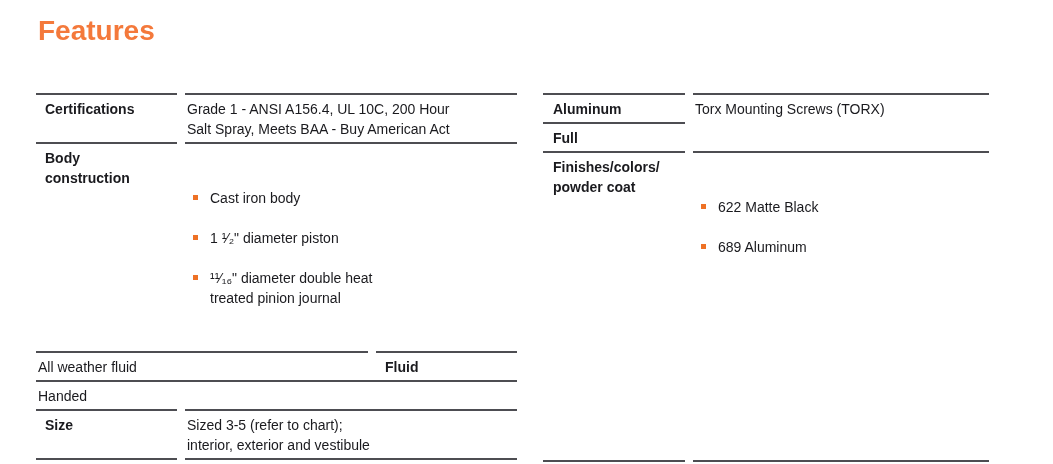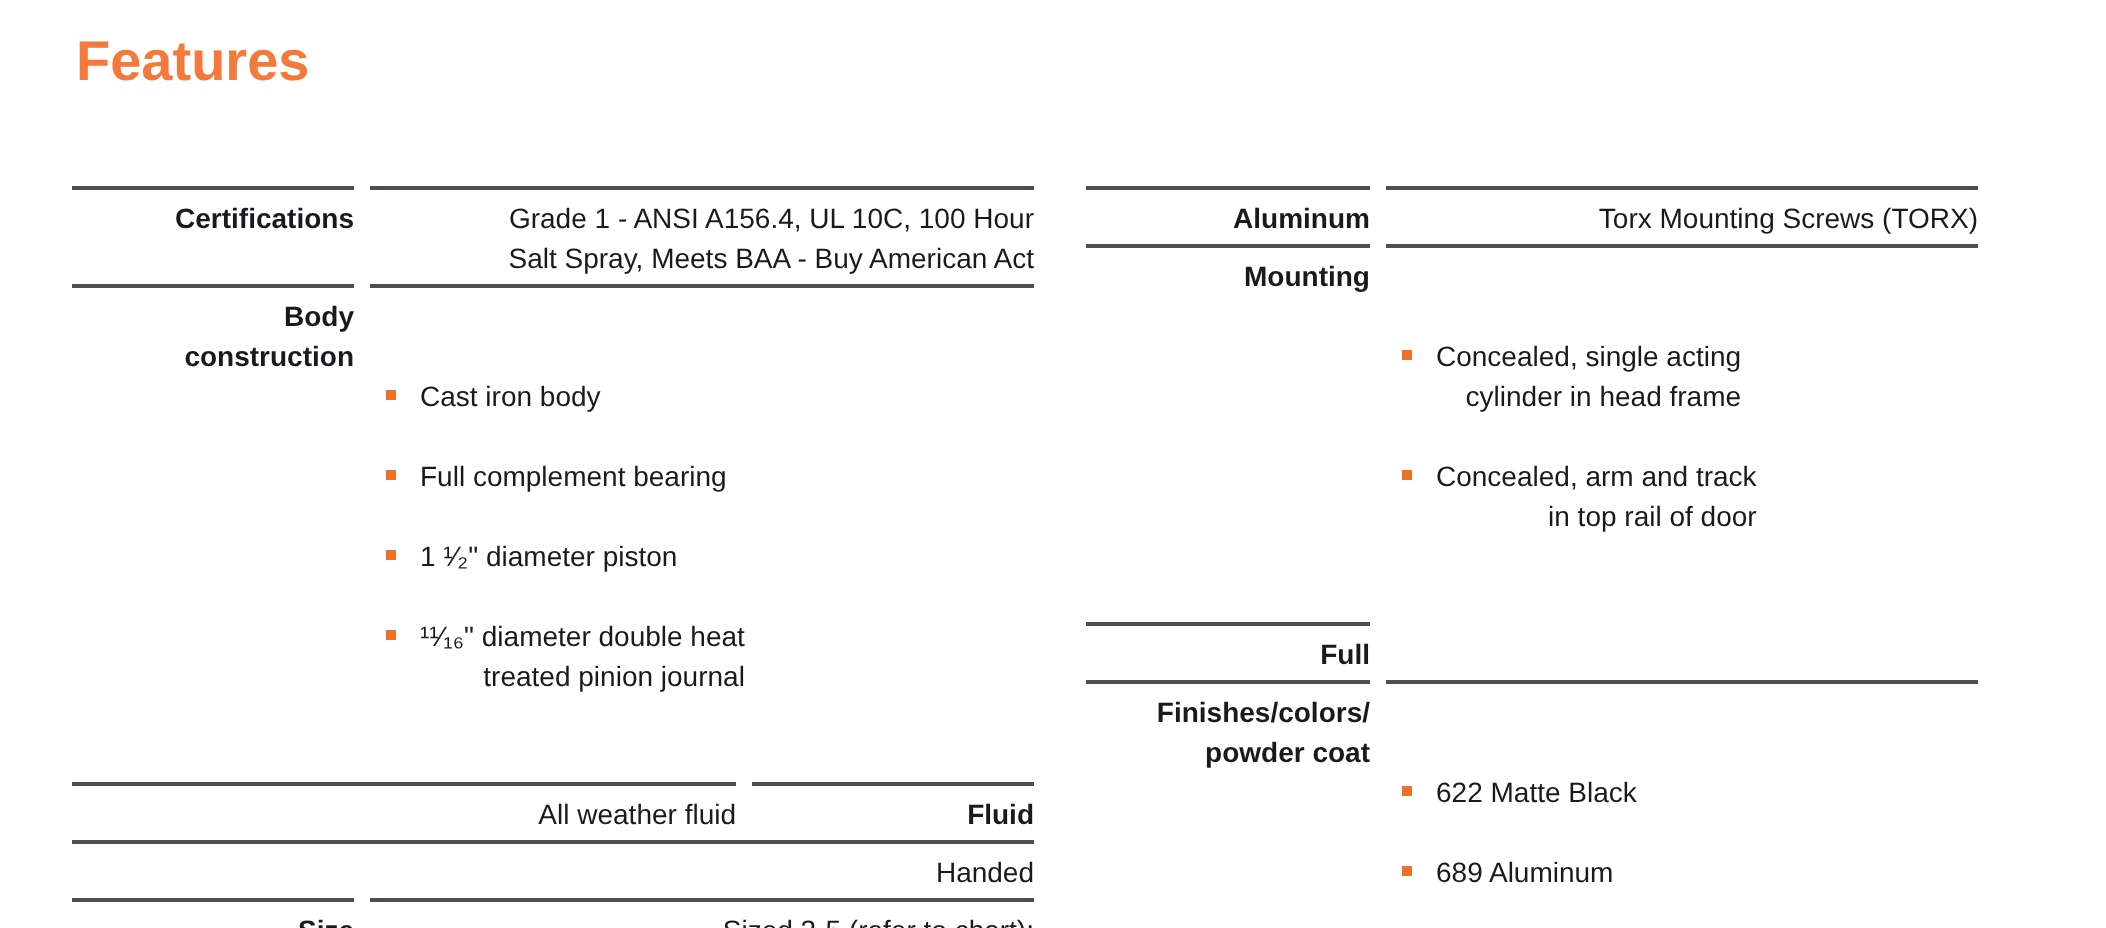--- a/index.html
+++ b/index.html
@@ -18,21 +18,21 @@
   }
   .page{padding:14px 64px 0 36px;}
   .page-title{
     font-size:28px;line-height:34px;font-weight:700;
     color:var(--accent);margin:0 0 45px 2px;
   }
   .tables{display:flex;gap:26px;align-items:flex-start;}
   .spec-table{display:block;}
   .spec-table.left{width:481px;}
   .spec-table.right{width:446px;}
-  .row{display:flex;gap:8px;text-align:right;}
+  .row{display:flex;gap:8px;}
   .cell{
     border-top:2px solid var(--rule);
     padding:4px 0 3px 0;
     white-space:pre-line;
   }
   .row:last-child .cell{border-bottom:2px solid var(--rule);}
   .label{font-weight:700;padding-left:9px;flex:none;}
   .left .label{width:141px;}
   .right .label{width:142px;padding-left:10px;}
   .value{flex:1;padding-left:2px;}
@@ -49,31 +49,30 @@
 
 <div class="page">
   <div class="page-title">Features</div>
 
   <div class="tables">
 
     <div class="spec-table left">
 
       <div class="row">
         <div class="cell label">Certifications</div>
-        <div class="cell value">Grade 1 - ANSI A156.4, UL 10C, 100 Hour
+        <div class="cell value">Grade 1 - ANSI A156.4, UL 10C, 200 Hour
 Salt Spray, Meets BAA - Buy American Act</div>
       </div>
 
       <div class="row">
         <div class="cell label">Body
 construction</div>
         <div class="cell value">
           <ul class="bullets">
             <li><span class="sq"></span><span class="li-text">Cast iron body</span></li>
-            <li><span class="sq"></span><span class="li-text">Full complement bearing</span></li>
             <li><span class="sq"></span><span class="li-text">1 ¹⁄₂" diameter piston</span></li>
             <li><span class="sq"></span><span class="li-text">¹¹⁄₁₆" diameter double heat
 treated pinion journal</span></li>
           </ul>
         </div>
       </div>
 
       <div class="row">
         <div class="cell value">All weather fluid</div>
         <div class="cell label">Fluid</div>
@@ -91,31 +90,20 @@
 
     </div>
 
     <div class="spec-table right">
 
       <div class="row">
         <div class="cell label">Aluminum</div>
         <div class="cell value">Torx Mounting Screws (TORX)</div>
       </div>
 
-      <div class="row">
-        <div class="cell label">Mounting</div>
-        <div class="cell value">
-          <ul class="bullets">
-            <li><span class="sq"></span><span class="li-text">Concealed, single acting
-cylinder in head frame</span></li>
-            <li><span class="sq"></span><span class="li-text">Concealed, arm and track
-in top rail of door</span></li>
-          </ul>
-        </div>
-      </div>
 
       <div class="row">
         <div class="cell label">Full</div>
       </div>
 
       <div class="row">
         <div class="cell label">Finishes/colors/
 powder coat</div>
         <div class="cell value">
           <ul class="bullets">

